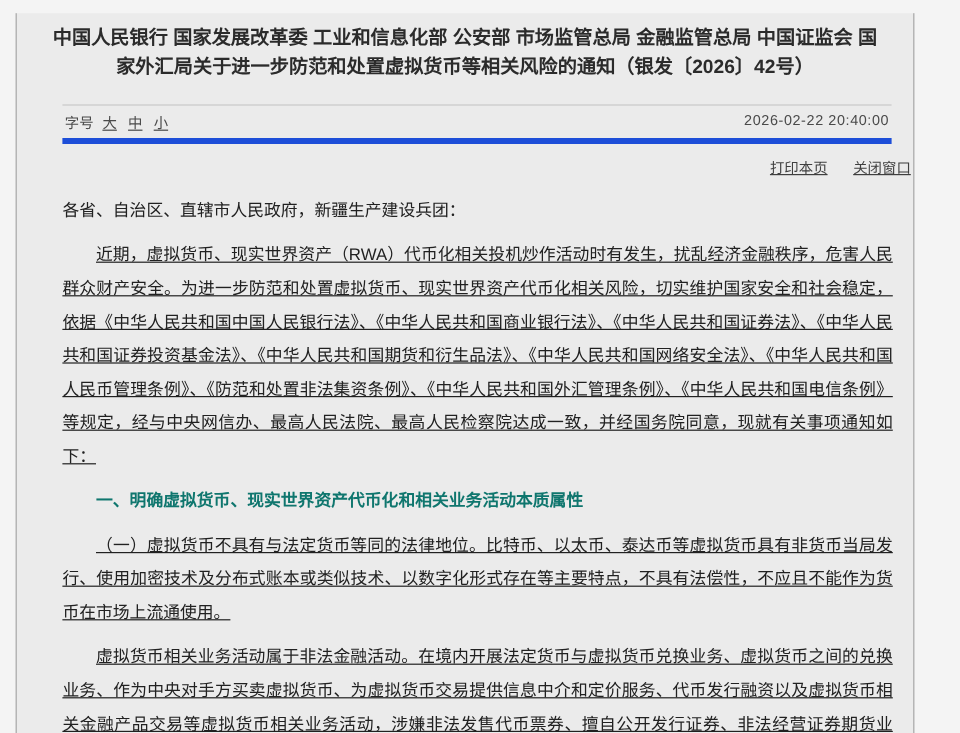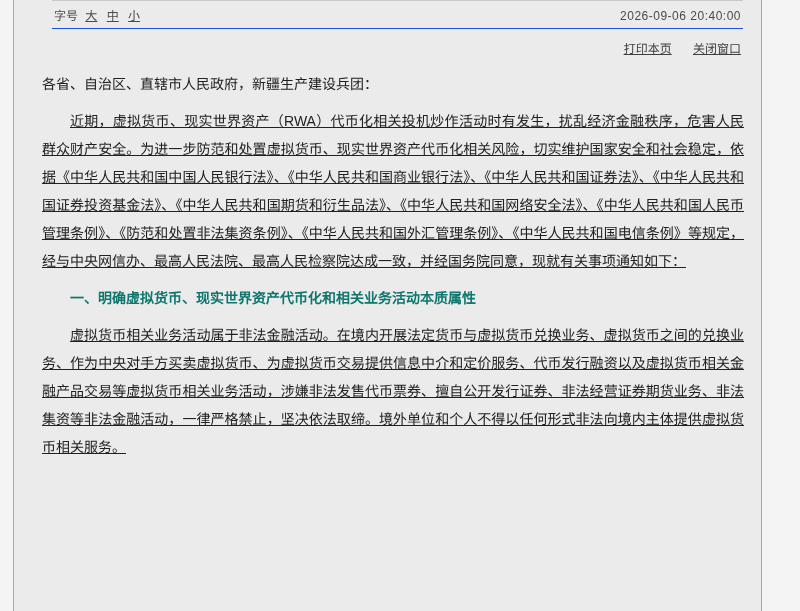--- a/index.html
+++ b/index.html
@@ -22,89 +22,91 @@
     padding: 10px 22px 8px 22px;
     text-align: center;
     font-size: 16px;
     font-weight: bold;
     line-height: 24px;
     color: #2b2b2b;
   }
   .meta-bar {
     margin: 0 18px 0 38px;
     border-top: 1px solid #c9c9c9;
-    border-bottom: 1px solid #1d4ed8;
+    border-bottom: 5px solid #1d4ed8;
     padding: 5px 2px;
     display: flex;
     justify-content: space-between;
-    align-items: flex-end;
+    align-items: flex-start;
     font-size: 12px;
     color: #4a4a4a;
   }
   .font-size-group span { margin-right: 4px; }
   .font-size-link {
     text-decoration: underline;
     color: #4a4a4a;
     cursor: pointer;
     margin-right: 6px;
   }
   .timestamp { color: #4a4a4a; letter-spacing: 0.5px; }
   .action-bar {
-    margin: 0 18px 0 38px;
+    margin: 0 0 0 38px;
     padding: 10px 2px 6px 2px;
     text-align: right;
     font-size: 12px;
   }
   .action-link {
     color: #3f3f3f;
     text-decoration: underline;
     cursor: pointer;
     margin-left: 18px;
   }
   .article {
     padding: 8px 17px 18px 28px;
     font-size: 14px;
     line-height: 28px;
     color: #212121;
     text-align: justify;
   }
-  .article p { margin: 0 0 9px 0; }
+  .article p { margin: 0 0 9px 10px; }
   .indent { text-indent: 2em; text-decoration: underline; }
   .section-heading {
     font-weight: bold;
     text-indent: 2em;
     color: #0f766e;
   }
 </style>
 </head>
 <body>
 
 <div class="page-frame">
 
+  <h1 class="doc-title">中国人民银行 国家发展改革委 工业和信息化部 公安部 市场监管总局 金融监管总局 中国证监会 国家外汇局关于进一步防范和处置虚拟货币等相关风险的通知（银发〔2026〕42号）</h1>
 
   <div class="meta-bar">
     <div class="font-size-group">
       <span>字号</span>
       <a class="font-size-link">大</a>
       <a class="font-size-link">中</a>
       <a class="font-size-link">小</a>
     </div>
-    <span class="timestamp">2026-09-06 20:40:00</span>
+    <span class="timestamp">2026-02-22 20:40:00</span>
   </div>
 
   <div class="action-bar">
     <a class="action-link">打印本页</a>
     <a class="action-link">关闭窗口</a>
   </div>
 
   <div class="article">
     <p>各省、自治区、直辖市人民政府，新疆生产建设兵团：</p>
 
     <p class="indent">近期，虚拟货币、现实世界资产（RWA）代币化相关投机炒作活动时有发生，扰乱经济金融秩序，危害人民群众财产安全。为进一步防范和处置虚拟货币、现实世界资产代币化相关风险，切实维护国家安全和社会稳定，依据《中华人民共和国中国人民银行法》、《中华人民共和国商业银行法》、《中华人民共和国证券法》、《中华人民共和国证券投资基金法》、《中华人民共和国期货和衍生品法》、《中华人民共和国网络安全法》、《中华人民共和国人民币管理条例》、《防范和处置非法集资条例》、《中华人民共和国外汇管理条例》、《中华人民共和国电信条例》等规定，经与中央网信办、最高人民法院、最高人民检察院达成一致，并经国务院同意，现就有关事项通知如下：</p>
 
     <p class="section-heading">一、明确虚拟货币、现实世界资产代币化和相关业务活动本质属性</p>
 
+    <p class="indent">（一）虚拟货币不具有与法定货币等同的法律地位。比特币、以太币、泰达币等虚拟货币具有非货币当局发行、使用加密技术及分布式账本或类似技术、以数字化形式存在等主要特点，不具有法偿性，不应且不能作为货币在市场上流通使用。</p>
 
     <p class="indent">虚拟货币相关业务活动属于非法金融活动。在境内开展法定货币与虚拟货币兑换业务、虚拟货币之间的兑换业务、作为中央对手方买卖虚拟货币、为虚拟货币交易提供信息中介和定价服务、代币发行融资以及虚拟货币相关金融产品交易等虚拟货币相关业务活动，涉嫌非法发售代币票券、擅自公开发行证券、非法经营证券期货业务、非法集资等非法金融活动，一律严格禁止，坚决依法取缔。境外单位和个人不得以任何形式非法向境内主体提供虚拟货币相关服务。</p>
 
   </div>
 
 </div>
 
 </body></html>

